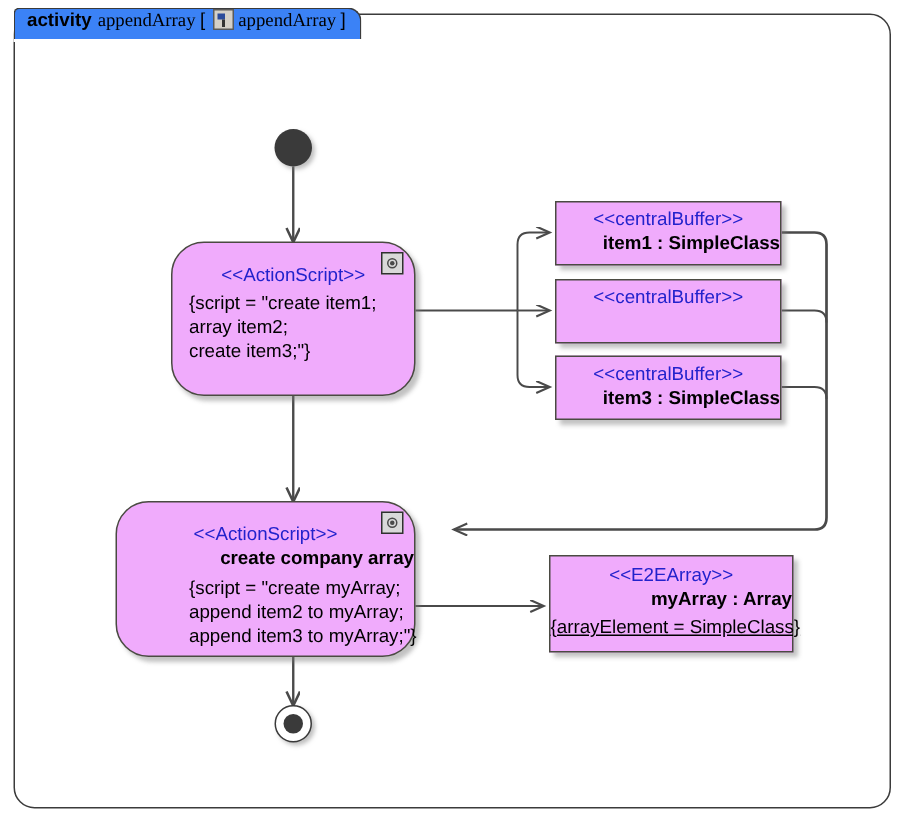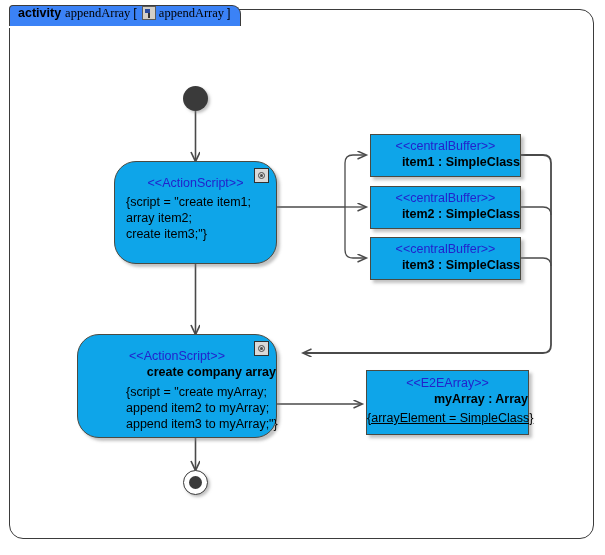--- a/index.html
+++ b/index.html
@@ -90,21 +90,21 @@
     position: absolute;
     left: 0; top: 0;
     width: 605px; height: 555px;
     pointer-events: none;
   }
 
   
   .node {
     position: absolute;
     box-sizing: border-box;
-    background: #0ea5e9;
+    background: #f0abfc;
     border: 1.3px solid #4a4a42;
     box-shadow: 3px 3px 3px rgba(120,120,120,0.45);
   }
   .action {
     border-radius: 22px;
     padding-top: 13px;
   }
   .buffer { border-radius: 0; }
 
   .stereo {
@@ -243,21 +243,20 @@
     </div>
   </div>
 
   <div class="node buffer" style="left:370px; top:134px; width:151px; height:43px; padding-top:3px;">
     <div class="stereo">&lt;&lt;centralBuffer&gt;&gt;</div>
     <div class="name">item1 : SimpleClass</div>
   </div>
 
   <div class="node buffer" style="left:370px; top:186px; width:151px; height:43px; padding-top:3px;">
     <div class="stereo">&lt;&lt;centralBuffer&gt;&gt;</div>
-    <div class="name">item2 : SimpleClass</div>
   </div>
 
   <div class="node buffer" style="left:370px; top:237px; width:151px; height:43px; padding-top:3px;">
     <div class="stereo">&lt;&lt;centralBuffer&gt;&gt;</div>
     <div class="name">item3 : SimpleClass</div>
   </div>
 
   <div class="node action" style="left:77px; top:334px; width:200px; height:104px;">
     <div class="act-icon" style="right:7px; top:6px;"></div>
     <div class="stereo">&lt;&lt;ActionScript&gt;&gt;</div>

